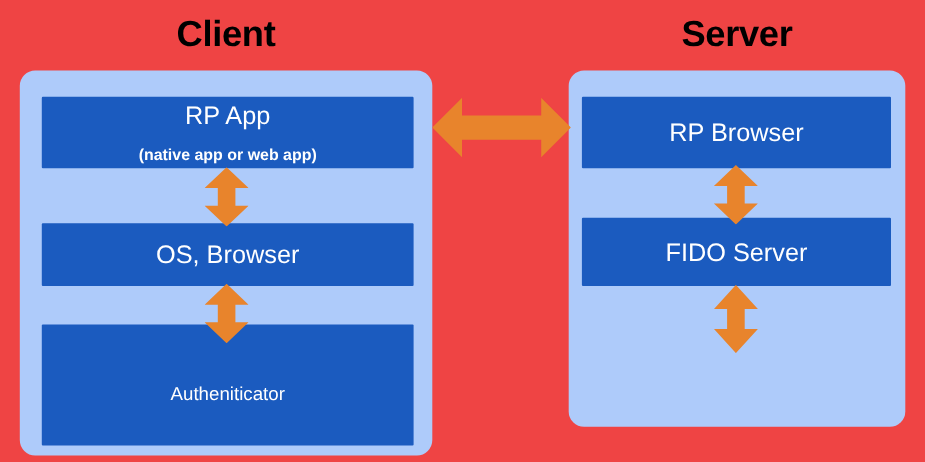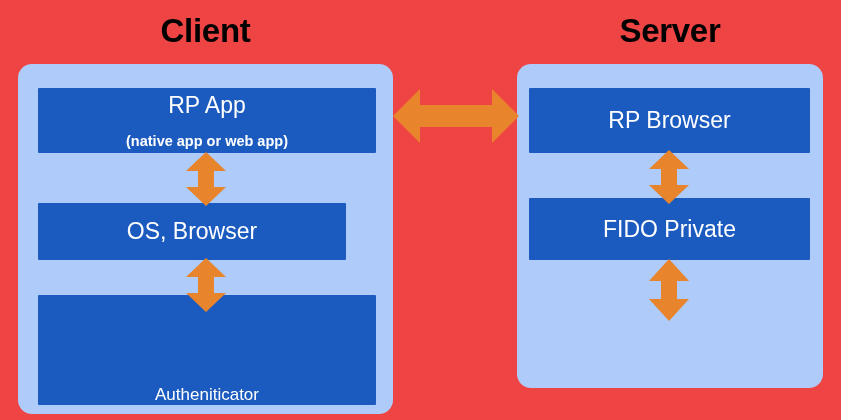--- a/index.html
+++ b/index.html
@@ -69,23 +69,23 @@
   }
   .box-small-title {
     font-size: 17px;
     line-height: 20px;
     font-weight: 400;
     white-space: nowrap;
   }
 
   
   #box-rp-app       { left: 38px; top: 88px;  width: 338px; height: 65px; }
-  #box-os-browser   { left: 38px; top: 203px; width: 308px; height: 57px; }
+  #box-os-browser   { left: 38px; top: 203px; width: 338px; height: 57px; }
   #box-authenticator{ left: 38px; top: 295px; width: 338px; height: 110px;
-                      justify-content: flex-end; padding-top: 17px; }
+                      justify-content: center; padding-top: 17px; }
 
   
   #box-rp-server    { left: 529px; top: 88px;  width: 281px; height: 65px; }
   #box-fido-server  { left: 529px; top: 198px; width: 281px; height: 62px; }
 
   
   .key-pill {
     position: absolute;
     background: #35A853;
     border-radius: 10px;
@@ -137,21 +137,21 @@
   </div>
 
 
   <div class="panel" id="panel-server"></div>
 
   <div class="box" id="box-rp-server">
     <div class="box-title">RP Browser</div>
   </div>
 
   <div class="box" id="box-fido-server">
-    <div class="box-title">FIDO Private</div>
+    <div class="box-title">FIDO Server</div>
   </div>
 
 
   <svg class="arrow" id="arrow-rp-app-os" viewBox="0 0 40 54" preserveAspectRatio="none">
     <polygon points="20,0 40,19 28,19 28,35 40,35 20,54 0,35 12,35 12,19 0,19" fill="#E8842C"></polygon>
   </svg>
 
   <svg class="arrow" id="arrow-os-auth" viewBox="0 0 40 54" preserveAspectRatio="none">
     <polygon points="20,0 40,19 28,19 28,35 40,35 20,54 0,35 12,35 12,19 0,19" fill="#E8842C"></polygon>
   </svg>

